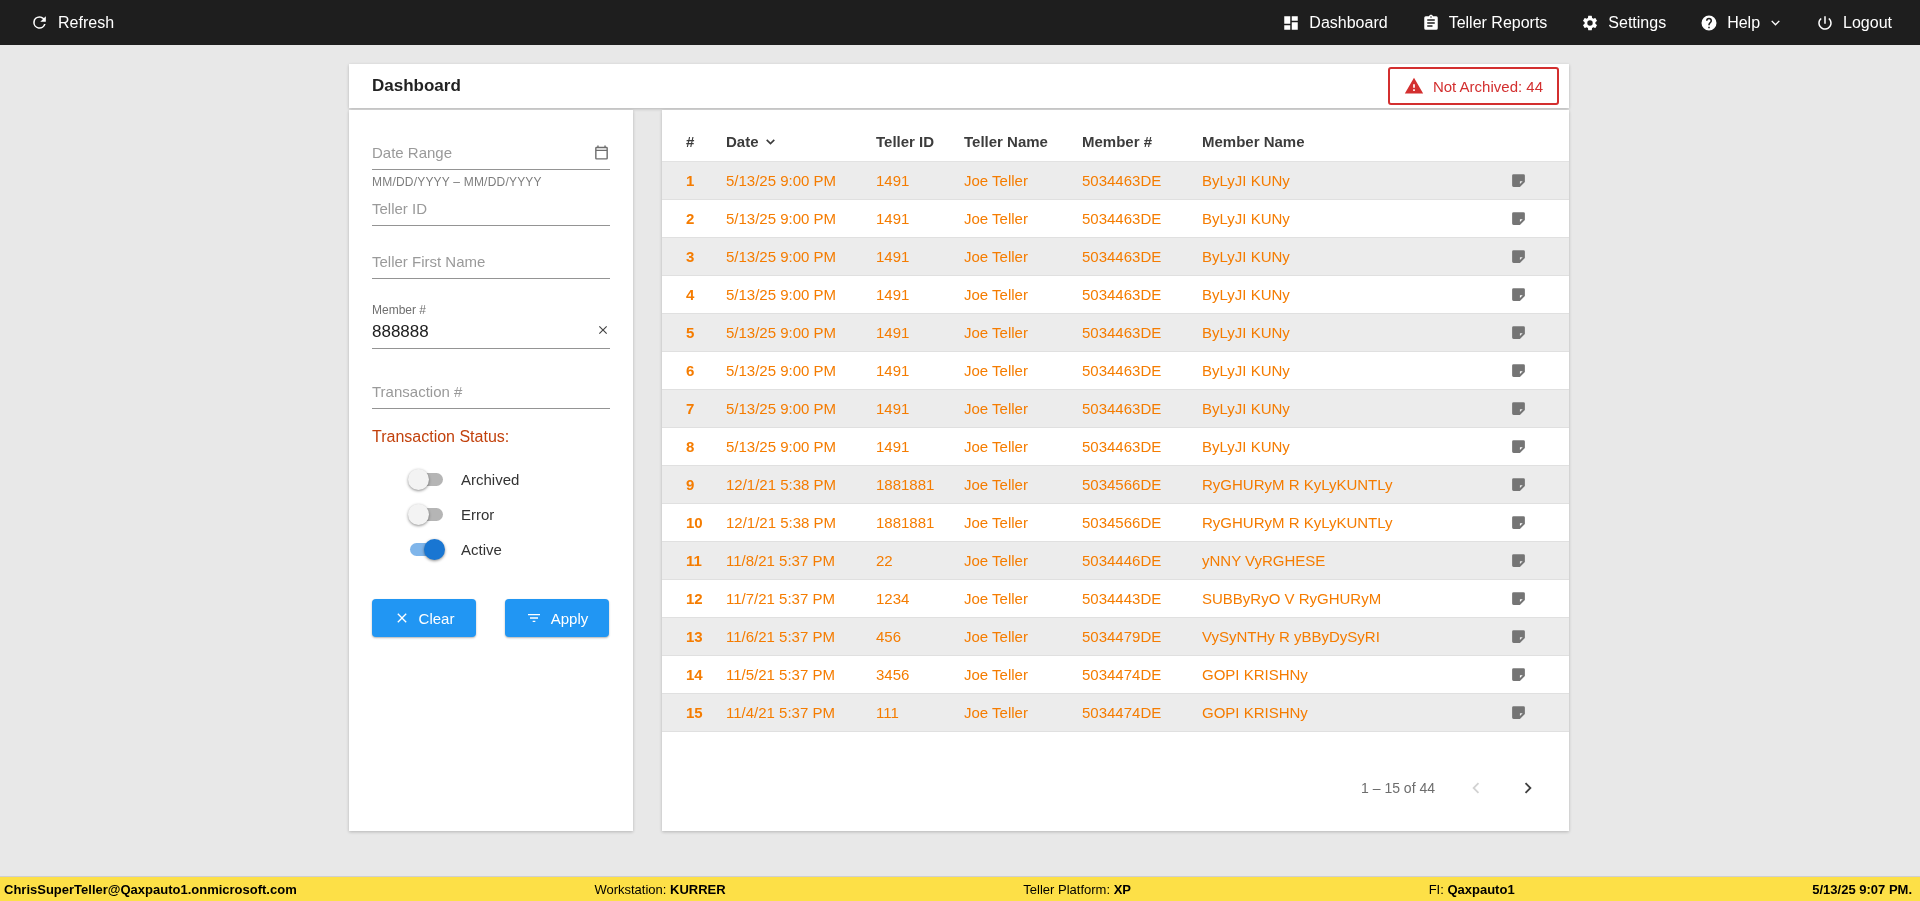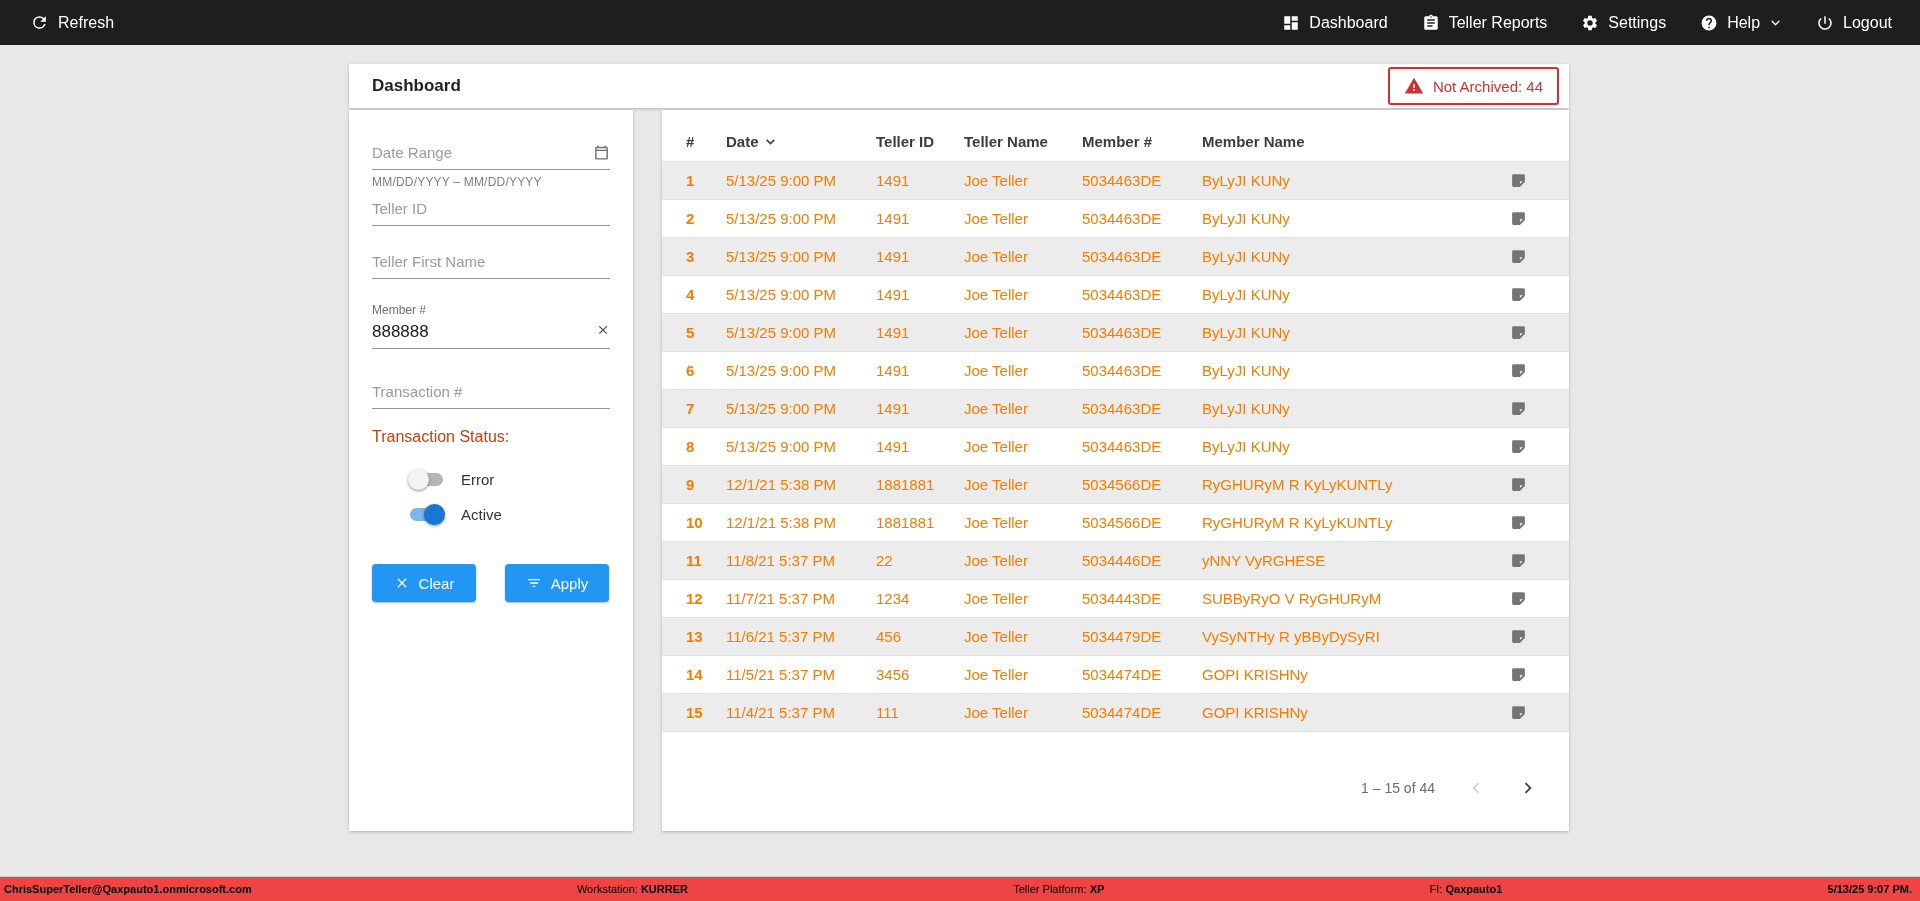--- a/index.html
+++ b/index.html
@@ -101,23 +101,23 @@
   .pagination {
     position:absolute; right:30px; bottom:32px;
     display:flex; align-items:center; gap:30px;
     color:#6d6d6d; font-size:14px;
   }
   .pg-btn { background:none; border:none; cursor:pointer; line-height:0; padding:0; }
   .pg-btn.disabled { opacity:.38; }
   
   .footer {
     position:absolute; left:0; right:0; bottom:0; height:25px;
-    background:#ef4444; border-top:1px solid #cfcfcf;
+    background:#fde047; border-top:1px solid #cfcfcf;
     display:flex; align-items:center; justify-content:space-between;
-    padding:0 8px 0 4px; font-size:11px; color:#000;
+    padding:0 8px 0 4px; font-size:13px; color:#000;
   }
   .footer b { font-weight:bold; }
 </style>
 </head>
 <body>
 
 <div class="topbar">
   <div class="tb-item">
     <span style="line-height:0">
       <svg width="19" height="19" viewBox="0 0 24 24">
@@ -218,20 +218,27 @@
     </span>
   </div>
 
   <div class="field" style="margin-top:30px">
     <input type="text" placeholder="Transaction #" style="">
   </div>
 
   <div class="status-label">Transaction Status:</div>
 
   <div class="toggles">
+    <div class="toggle-row">
+      <span class="switch">
+          <span class="track"></span>
+          <span class="thumb"></span>
+        </span>
+      <span class="toggle-label">Archived</span>
+    </div>
     <div class="toggle-row">
       <span class="switch">
           <span class="track"></span>
           <span class="thumb"></span>
         </span>
       <span class="toggle-label">Error</span>
     </div>
     <div class="toggle-row">
       <span class="switch on">
           <span class="track"></span>

